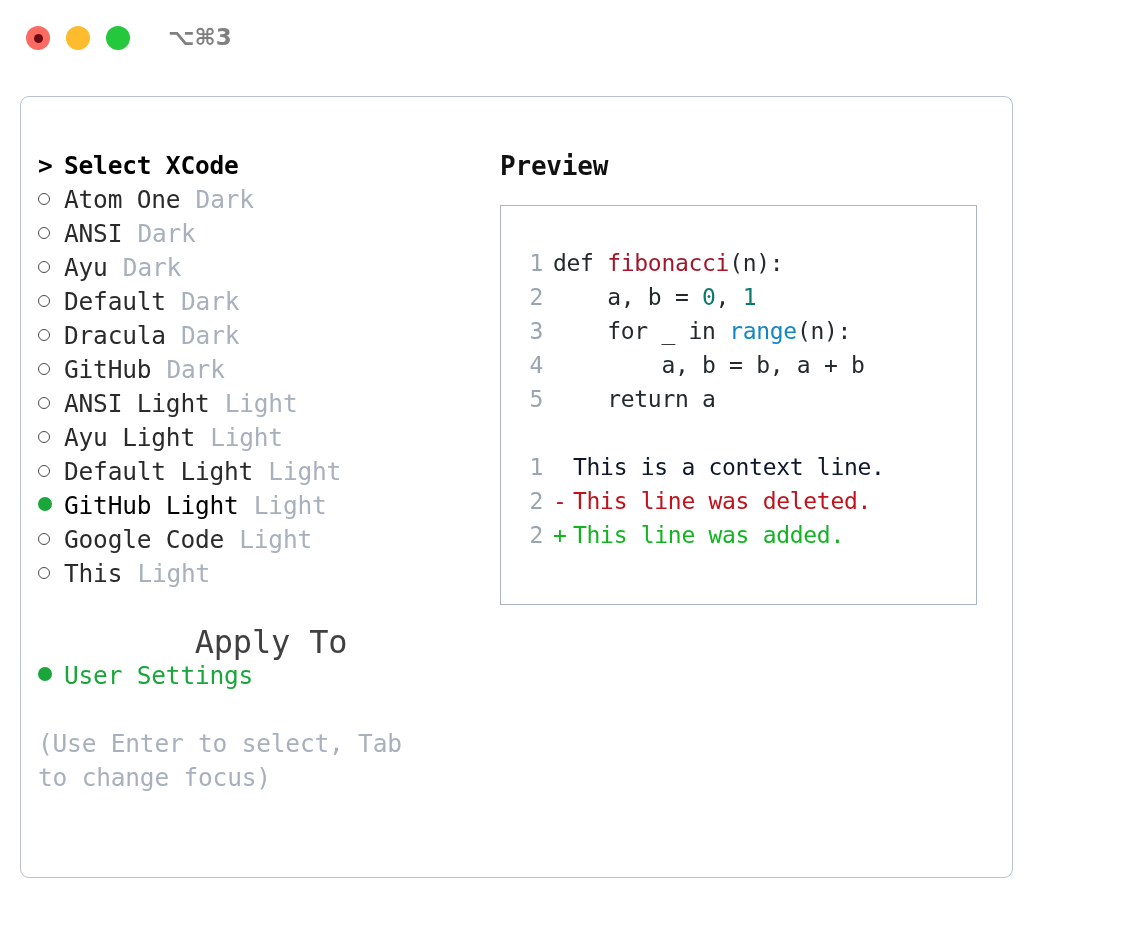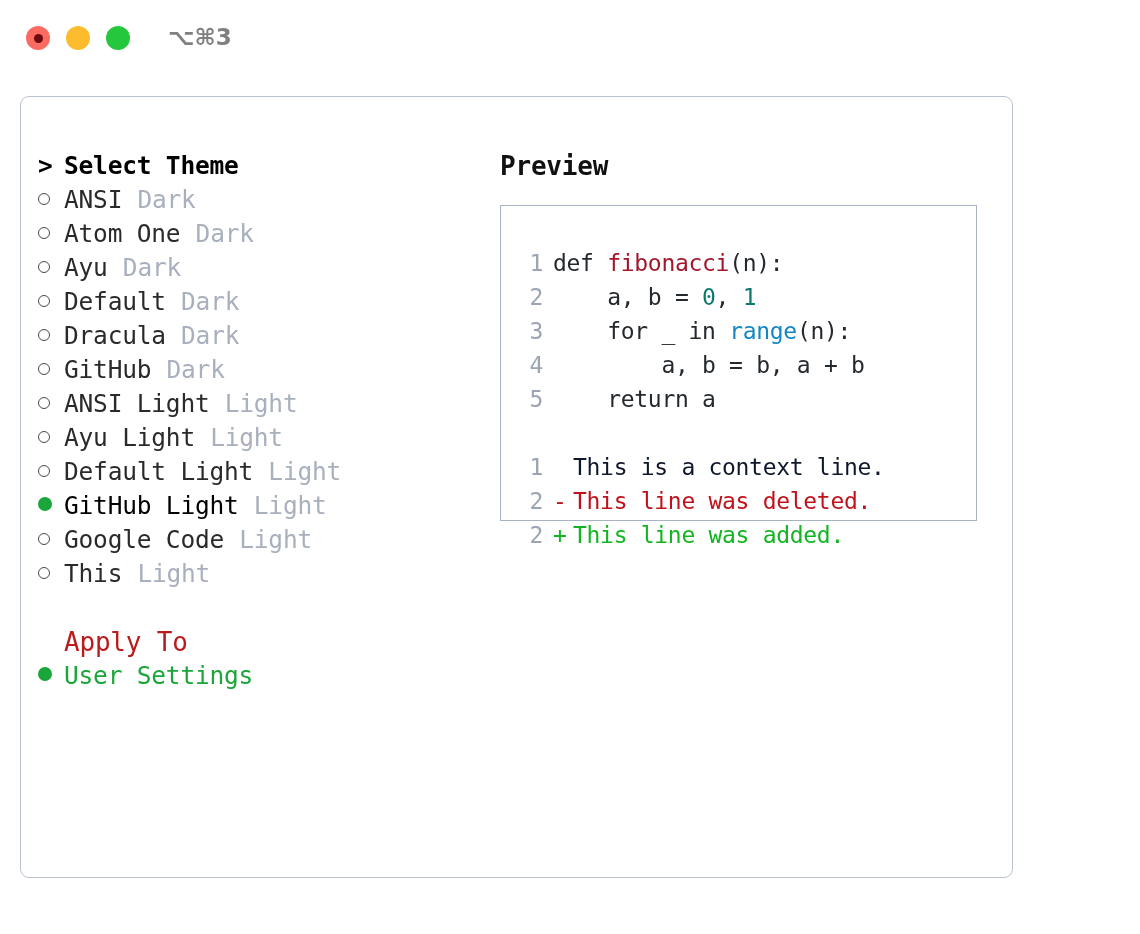--- a/index.html
+++ b/index.html
@@ -147,25 +147,26 @@
   .theme-kind {
     color: #a8b0bd;
     margin-left: 0.62em;
   }
 
   
   .apply-block { margin-top: 34px; }
   .apply-title {
     height: 34px;
     line-height: 34px;
-    font-size: 26px;
-    color: #b91c1c;
+    font-size: 32px;
+    color: #404040;
     padding-left: 26px;
     letter-spacing: -0.2px;
     white-space: nowrap;
+    text-align: center;
   }
   .apply-row {
     height: 34px;
     line-height: 34px;
     font-size: 24.5px;
     white-space: nowrap;
     color: #2a2a2a;
     letter-spacing: -0.2px;
   }
   .apply-row.selected .apply-label { color: #1aa63a; }
@@ -191,21 +192,21 @@
     font-size: 26px;
     font-weight: 700;
     color: #111;
     height: 34px;
     line-height: 34px;
     letter-spacing: -0.2px;
   }
   .preview-box {
     margin-top: 22px;
     width: 477px;
-    height: 316px;
+    height: 400px;
     border: 1.7px solid #a8b4c4;
     box-sizing: border-box;
     background: #ffffff;
     padding: 40px 0 0 20px;
   }
 
   .code-line {
     height: 34px;
     line-height: 34px;
     font-size: 23px;
@@ -246,45 +247,46 @@
       <span class="dot dot-max"></span>
     </div>
     <div class="shortcut">⌥⌘3</div>
   </div>
 
   <div class="panel">
 
     <div class="left-col">
 
       <div class="header-row">
-        <span class="caret">&gt;</span><span>Select Theme</span>
+        <span class="caret">&gt;</span><span>Select XCode</span>
       </div>
 
       <div class="theme-list" id="theme-list">
+          <div class="theme-row"><span class="bullet bullet-outline"></span><span class="theme-name">Atom One</span><span class="theme-kind">Dark</span></div>
           <div class="theme-row"><span class="bullet bullet-outline"></span><span class="theme-name">ANSI</span><span class="theme-kind">Dark</span></div>
-          <div class="theme-row"><span class="bullet bullet-outline"></span><span class="theme-name">Atom One</span><span class="theme-kind">Dark</span></div>
           <div class="theme-row"><span class="bullet bullet-outline"></span><span class="theme-name">Ayu</span><span class="theme-kind">Dark</span></div>
           <div class="theme-row"><span class="bullet bullet-outline"></span><span class="theme-name">Default</span><span class="theme-kind">Dark</span></div>
           <div class="theme-row"><span class="bullet bullet-outline"></span><span class="theme-name">Dracula</span><span class="theme-kind">Dark</span></div>
           <div class="theme-row"><span class="bullet bullet-outline"></span><span class="theme-name">GitHub</span><span class="theme-kind">Dark</span></div>
           <div class="theme-row"><span class="bullet bullet-outline"></span><span class="theme-name">ANSI Light</span><span class="theme-kind">Light</span></div>
           <div class="theme-row"><span class="bullet bullet-outline"></span><span class="theme-name">Ayu Light</span><span class="theme-kind">Light</span></div>
           <div class="theme-row"><span class="bullet bullet-outline"></span><span class="theme-name">Default Light</span><span class="theme-kind">Light</span></div>
           <div class="theme-row selected"><span class="bullet bullet-filled"></span><span class="theme-name">GitHub Light</span><span class="theme-kind">Light</span></div>
           <div class="theme-row"><span class="bullet bullet-outline"></span><span class="theme-name">Google Code</span><span class="theme-kind">Light</span></div>
           <div class="theme-row"><span class="bullet bullet-outline"></span><span class="theme-name">This</span><span class="theme-kind">Light</span></div>
         </div>
 
       <div class="apply-block">
         <div class="apply-title">Apply To</div>
         <div id="apply-list">
             <div class="apply-row selected"><span class="bullet bullet-filled"></span><span class="apply-label">User Settings</span></div>
           </div>
       </div>
 
+      <div class="hint">(Use Enter to select, Tab to change focus)</div>
     </div>
 
     <div class="right-col">
       <div class="preview-title">Preview</div>
 
       <div class="preview-box">
         <div id="code-block">
             <div class="code-line"><span class="ln">1</span><span class="tok-plain">def </span><span class="tok-func">fibonacci</span><span class="tok-plain">(n):</span></div>
             <div class="code-line"><span class="ln">2</span><span class="tok-plain">    a, b = </span><span class="tok-num">0</span><span class="tok-plain">, </span><span class="tok-num">1</span></div>
             <div class="code-line"><span class="ln">3</span><span class="tok-plain">    for _ in </span><span class="tok-call">range</span><span class="tok-plain">(n):</span></div>

